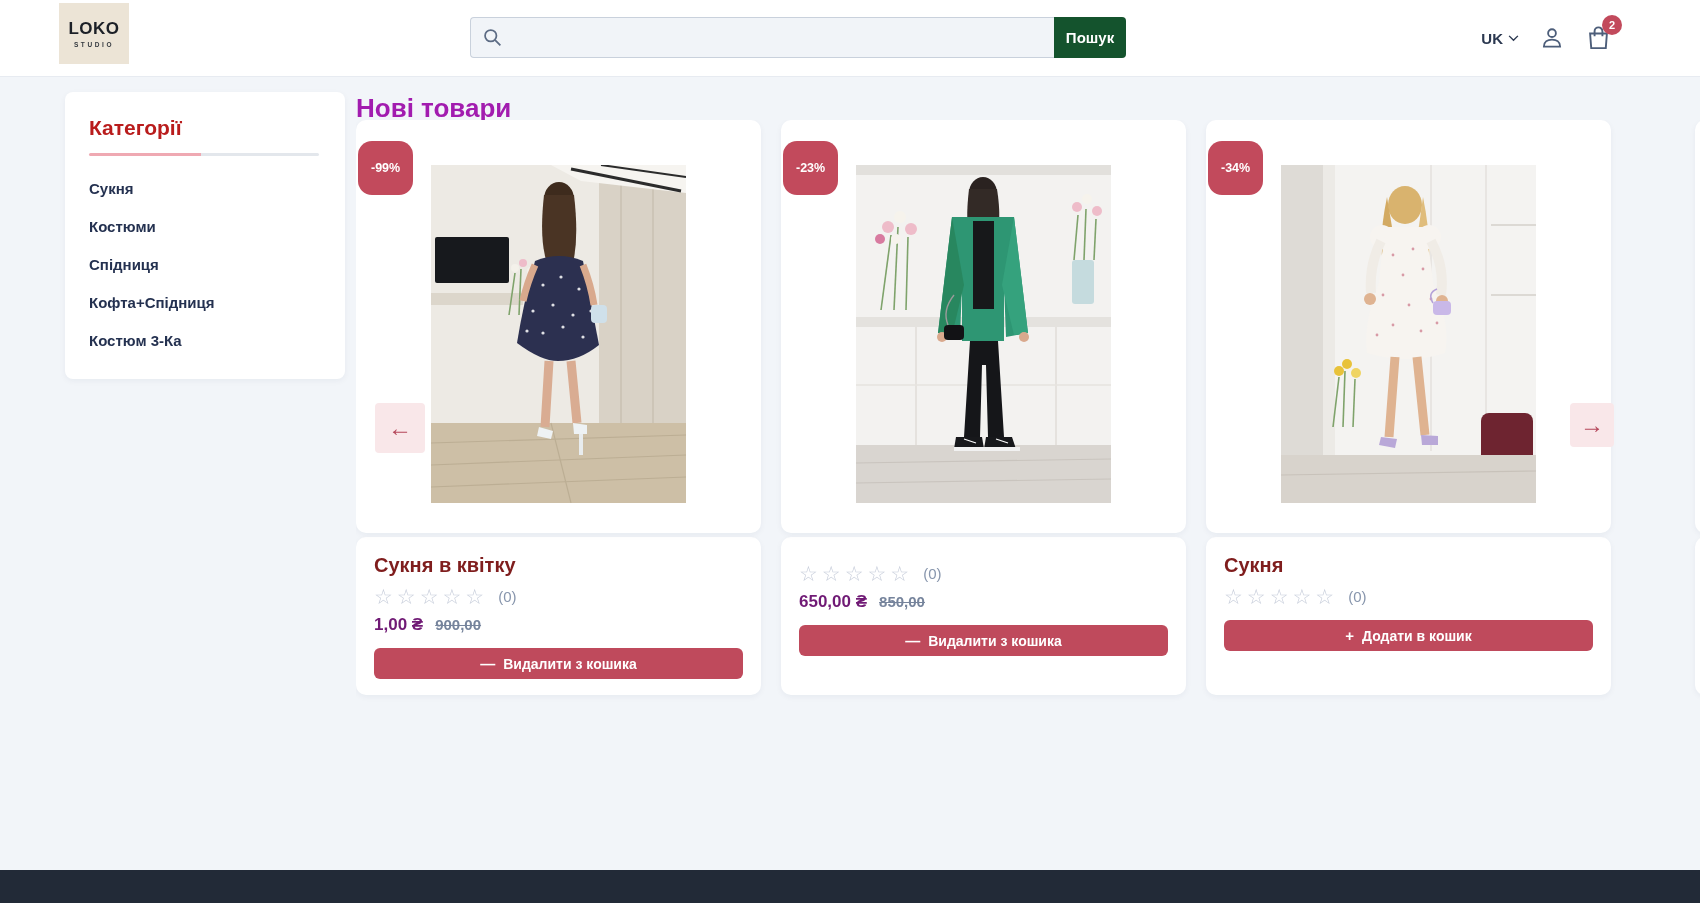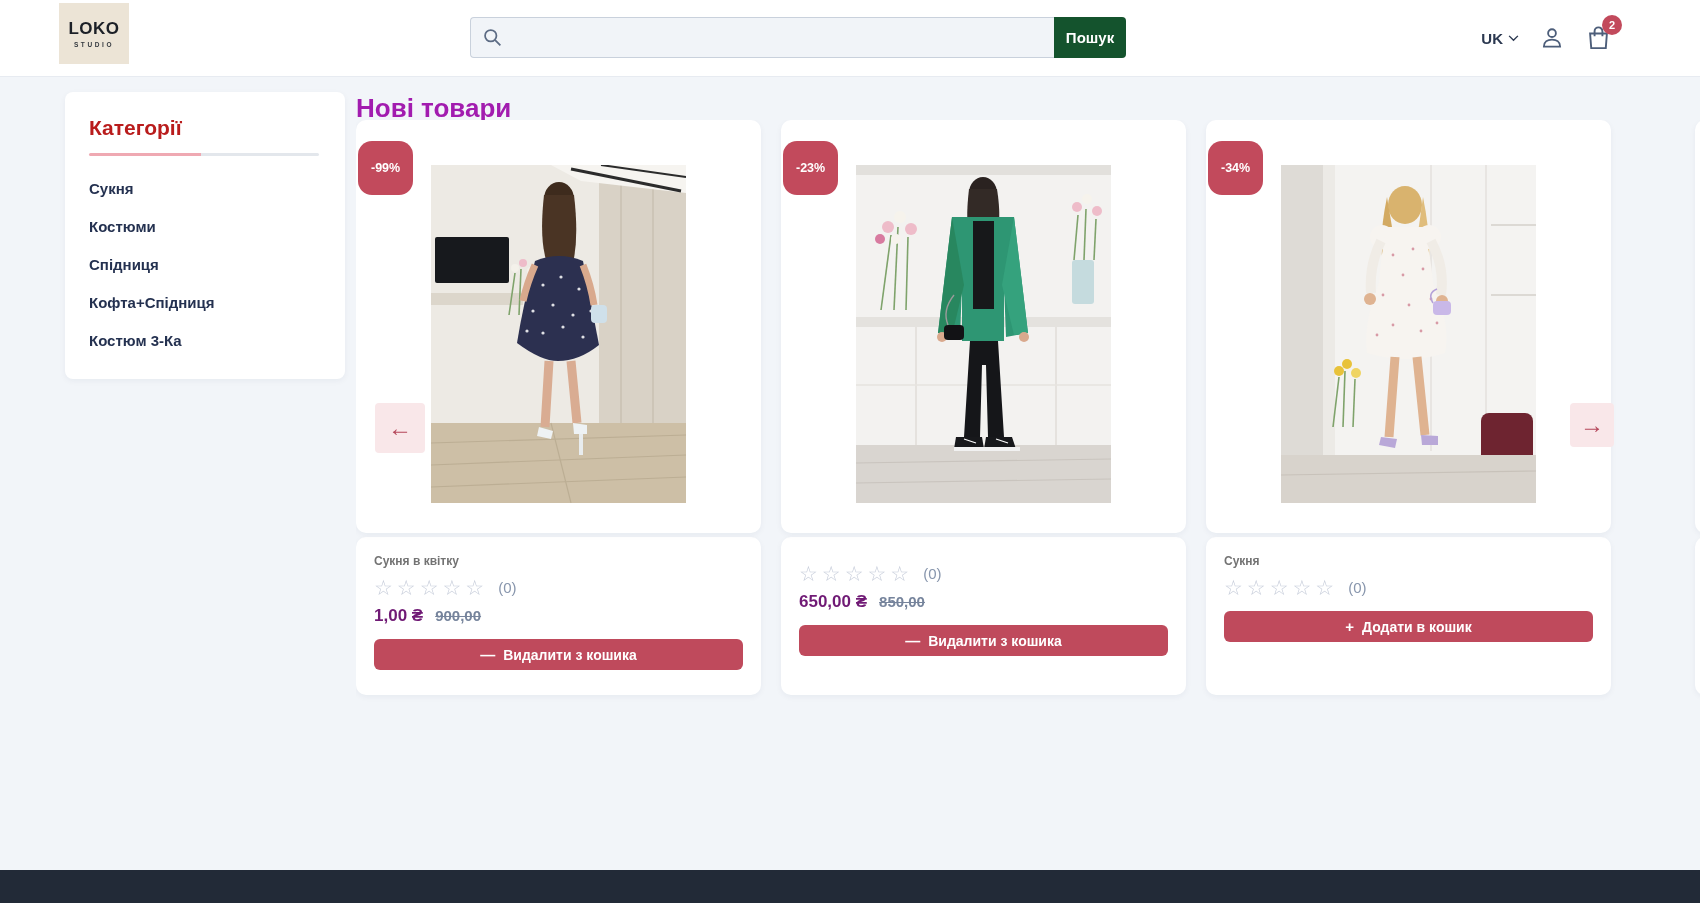--- a/index.html
+++ b/index.html
@@ -85,21 +85,21 @@
   }
   .badge {
     position:absolute; left:2px; top:21px; background:#c24a5c; color:#fff;
     font-size:12.5px; font-weight:700; padding:20px 13px; border-radius:14px; z-index:3;
   }
   .info-box {
     margin-top:4px; background:#fff; border-radius:10px;
     box-shadow:0 2px 6px rgba(25,40,70,.05);
     padding:17px 18px 18px 18px; height:158px;
   }
-  .p-title { font-size:12px; font-weight:700; color:#737373; }
+  .p-title { font-size:20px; font-weight:700; color:#7f1d1d; }
   .p-stars { margin-top:9px; display:flex; align-items:center; gap:10px; }
   .stars { font-size:21px; color:#c8cedb; letter-spacing:4px; line-height:1; }
   .rating-count { font-size:15px; color:#8896ad; }
   .p-price { margin-top:8px; display:flex; align-items:baseline; gap:12px; }
   .price-now { font-size:17px; font-weight:700; color:#701a75; }
   .price-old { font-size:15px; font-weight:600; color:#76849c; text-decoration:line-through; }
   .cart-btn {
     margin-top:13px; width:100%; height:31px; border:none; border-radius:6px;
     background:#bf4a5c; color:#fff; font-size:14px; font-weight:700; cursor:pointer;
     display:flex; align-items:center; justify-content:center; gap:8px;

